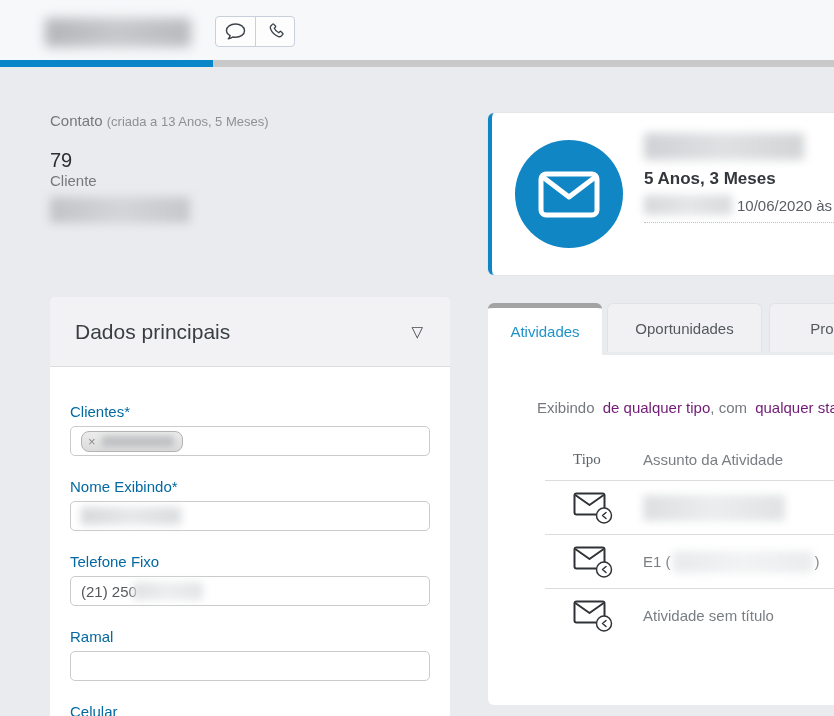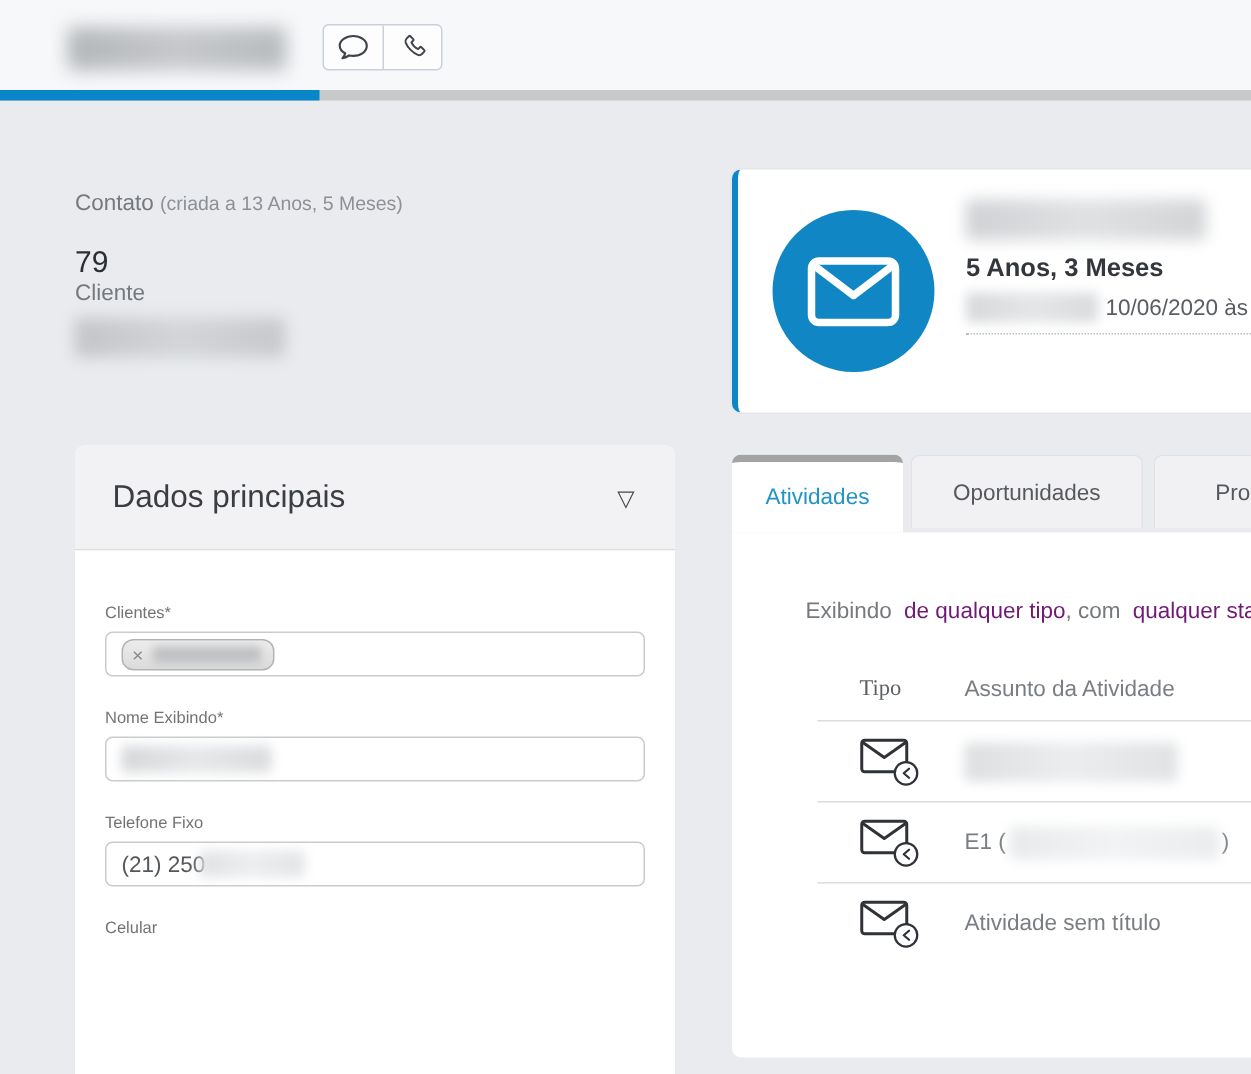--- a/index.html
+++ b/index.html
@@ -14,21 +14,21 @@
   .btn-group { position:absolute; left:215px; top:16px; height:31px; display:flex;
                border:1px solid #c9cfdb; border-radius:4px; background:#fdfdfe; overflow:hidden; }
   .icon-btn { width:39px; height:29px; display:flex; align-items:center; justify-content:center; background:transparent; border:none; cursor:pointer; }
   .icon-btn + .icon-btn { border-left:1px solid #c9cfdb; }
 
   
   .progress-track { position:absolute; left:0; top:60px; width:834px; height:7px; background:#c9c9c9; }
   .progress-fill { width:213px; height:7px; background:#0886c8; }
 
   
-  .summary { position:absolute; left:50px; top:127px; width:420px; }
+  .summary { position:absolute; left:50px; top:112px; width:420px; }
   .summary .line1 { font-size:15px; color:#75797d; }
   .summary .meta { font-size:13px; color:#8d9196; }
   .contact-id { font-size:20px; color:#2b2f33; margin-top:20px; }
   .client-label { font-size:15px; color:#75797d; }
   .client-blur { margin-top:8px; width:140px; height:26px; border-radius:3px;
                  background:linear-gradient(90deg,#c2c4c7,#d3d5d8,#c6c8cb); filter:blur(5px); }
 
   
   .card { position:absolute; left:488px; top:113px; width:370px; height:162px; background:#fff;
           border-radius:6px; border-left:4px solid #0e86c6; box-shadow:0 0 0 1px rgba(0,0,0,0.02); }
@@ -46,21 +46,21 @@
 
   
   .form-panel { position:absolute; left:50px; top:297px; width:400px; height:440px;
                 background:#fff; border-radius:6px 6px 0 0; }
   .form-head { height:70px; background:#f2f2f4; border-bottom:1px solid #dcdcde; border-radius:6px 6px 0 0;
                display:flex; align-items:center; justify-content:space-between; padding:0 27px 0 25px; }
   .form-title { font-size:21px; color:#3a3e42; }
   .tri-icon { font-size:15px; color:#43474c; cursor:pointer; }
   .form-body { padding:36px 20px 0 20px; }
   .field { margin-bottom:22px; }
-  .field-label { font-size:11px; color:#737373; margin-bottom:6px; }
+  .field-label { font-size:15px; color:#0369a1; margin-bottom:6px; }
   .input-box { width:360px; height:30px; border:1px solid #cbcbcb; border-radius:5px; background:#fff;
                display:flex; align-items:center; padding:0 10px; }
   .chip { display:inline-flex; align-items:center; height:21px; padding:0 8px 0 6px;
           border:1px solid #b3b3b3; border-radius:8px; background:linear-gradient(#ececec,#dbdbdb); }
   .chip-x { font-size:13px; color:#8b8b8b; margin-right:6px; line-height:1; }
   .chip-blur { width:72px; height:11px; background:#bfc1c3; filter:blur(3px); border-radius:2px; }
   .val-blur { width:100px; height:18px; border-radius:3px;
               background:linear-gradient(90deg,#d6d8da,#e6e8ea,#dadcde); filter:blur(4px); }
   .input-text { font-size:15px; color:#54575b; white-space:pre; }
   .tel-blur { width:70px; height:18px; margin-left:-4px; border-radius:3px;
@@ -175,20 +175,24 @@
       </div>
 
       <div class="field">
         <div class="field-label">Telefone Fixo</div>
         <div class="input-box">
           <span class="input-text">(21) 250</span>
           <span class="tel-blur"></span>
         </div>
       </div>
 
+      <div class="field">
+        <div class="field-label">Ramal</div>
+        <div class="input-box"></div>
+      </div>
 
       <div class="field">
         <div class="field-label">Celular</div>
       </div>
 
     </div>
   </div>
 
   <div class="tabs">
     <div class="tab active">Atividades</div>

